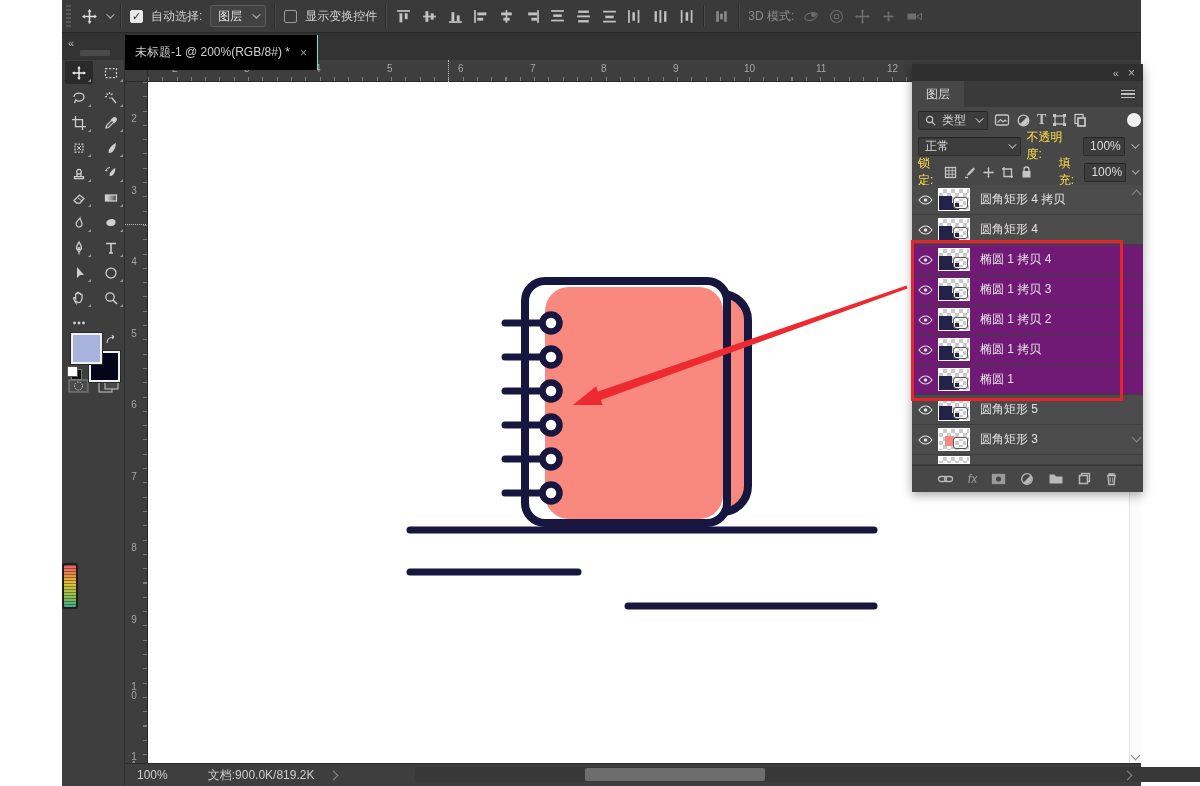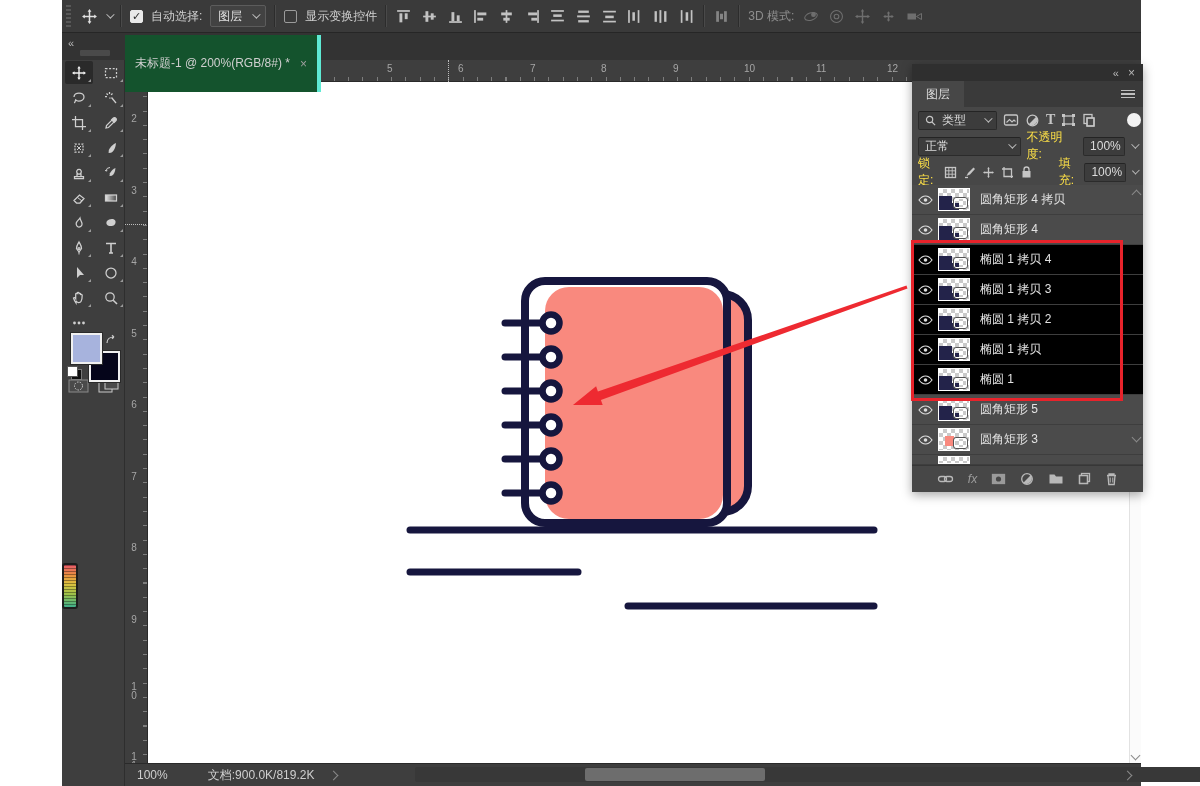--- a/index.html
+++ b/index.html
@@ -14,21 +14,21 @@
   .chk{width:13px;height:13px;border:1px solid #9b9b9b;border-radius:2px;display:inline-flex;align-items:center;justify-content:center;box-sizing:border-box;}
   .chk.on{background:#e9e9e9;border-color:#e9e9e9;color:#2b2b2b;font-weight:bold;font-size:11px;}
   .dropdown{height:20px;background:#424242;border:1px solid #5c5c5c;border-radius:2px;display:inline-flex;align-items:center;gap:10px;padding:0 7px;color:#e0e0e0;}
   .chv{width:7px;height:7px;border-right:1.6px solid #bdbdbd;border-bottom:1.6px solid #bdbdbd;transform:rotate(45deg) translateY(-2px);display:inline-block;}
   .chv.small{width:5px;height:5px;}
   .icon16{width:17px;height:17px;display:inline-block;}
   .dim{opacity:.55;}
   .icongroup{display:flex;align-items:center;gap:9px;}
   
   #tab-bar{left:62px;top:33px;width:1079px;height:27px;background:#333333;z-index:29;}
-  #doc-tab{left:63px;top:2px;height:25px;background:#14532d;display:flex;align-items:center;gap:10px;padding:16px 10px;color:#cfcfcf;border-right:4px solid #5eead4;}
+  #doc-tab{left:63px;top:2px;height:25px;background:#000000;display:flex;align-items:center;gap:10px;padding:5px 10px;color:#cfcfcf;border-right:1px solid #5eead4;}
   .collapse-glyph{color:#b9b9b9;font-size:11px;letter-spacing:-1px;}
   #tools-dock-grip{left:18px;top:17px;width:30px;height:6px;background:#4a4a4a;border-radius:1px;}
   
   #tool-panel{left:62px;top:60px;width:63px;height:726px;background:#3e3e3e;border-right:1px solid #2e2e2e;box-sizing:border-box;z-index:10;}
   .tool{position:absolute;width:28px;height:23px;display:flex;align-items:center;justify-content:center;}
   .tool.selected{background:#2a2a2a;border-radius:2px;}
   .tool svg{stroke:#cfcfcf;fill:none;stroke-width:1.25;}
   .tool:after{content:"";position:absolute;right:2px;bottom:2px;border-left:3px solid transparent;border-bottom:3px solid #9a9a9a;}
   .tool.noflyout:after{display:none;}
   
@@ -54,21 +54,21 @@
   #panel-tab{height:26px;background:#474747;padding:0 14px;display:flex;align-items:center;color:#dcdcdc;}
   .hamburger{width:14px;height:9px;background:repeating-linear-gradient(#c0c0c0 0 1.5px,transparent 1.5px 3.5px);}
   .prow{display:flex;align-items:center;gap:6px;padding:0 6px;height:26px;}
   .pfield{background:#3c3c3c;border:1px solid #2b2b2b;border-top-color:#242424;border-radius:2px;height:19px;display:flex;align-items:center;gap:6px;padding:0 6px;color:#dcdcdc;box-sizing:border-box;}
   .plabel{color:#fde047;}
   .picon{color:#c6c6c6;display:inline-flex;align-items:center;justify-content:center;}
   .picon svg{stroke:#c6c6c6;fill:none;stroke-width:1.3;}
   
   #layer-list{position:relative;height:280px;overflow:hidden;background:#4b4b4b;}
   .lrow{position:relative;height:29px;border-bottom:1px solid #3e3e3e;display:flex;align-items:center;background:#4b4b4b;}
-  .lrow.selected{background:#000000;text-align:right;}
+  .lrow.selected{background:#701a75;text-align:right;}
   .eye{width:26px;display:flex;justify-content:center;}
   .thumb{position:relative;width:30px;height:21px;border:1px solid #fff;box-sizing:content-box;margin-right:10px;
     background-image:linear-gradient(45deg,#cacaca 25%,transparent 25%,transparent 75%,#cacaca 75%),linear-gradient(45deg,#cacaca 25%,transparent 25%,transparent 75%,#cacaca 75%);
     background-size:8px 8px;background-position:0 0,4px 4px;background-color:#fff;}
   .blob{position:absolute;left:0;bottom:0;width:13px;height:14px;background:#23234a;}
   .blob:after{content:"";position:absolute;left:13px;bottom:0;width:7px;height:7px;background:#23234a;}
   .blob.pink{background:#f9897e;width:9px;height:10px;left:6px;bottom:4px;}
   .blob.pink:after{display:none;}
   .vbadge{position:absolute;right:2px;bottom:2px;width:11px;height:8px;border:1.5px solid #fff;outline:1px solid #555;border-radius:2px;}
   .lname{color:#e3e3e3;}
@@ -470,21 +470,21 @@
     </div>
     <div id="panel-tab-row">
       <div id="panel-tab">
           <span>图层</span>
         </div>
       <div style="flex:1"></div>
       <div class="hamburger" style="margin-right:8px"></div>
     </div>
 
     <div class="prow">
-      <div class="pfield" style="width:79px">
+      <div class="pfield" style="width:70px">
         <svg width="11" height="11" viewBox="0 0 12 12">
             <circle cx="5" cy="5" r="3.4" stroke="#c6c6c6" fill="none" stroke-width="1.3"></circle>
             <path d="M7.6 7.6L11 11" stroke="#c6c6c6" stroke-width="1.3"></path>
           </svg>
         <span>类型</span>
         <span class="chv small" style="margin-left:auto"></span>
       </div>
       <span class="picon">
           <svg width="16" height="14" viewBox="0 0 16 14">
             <rect x="1.5" y="2" width="13" height="10" rx="1.5"></rect>

